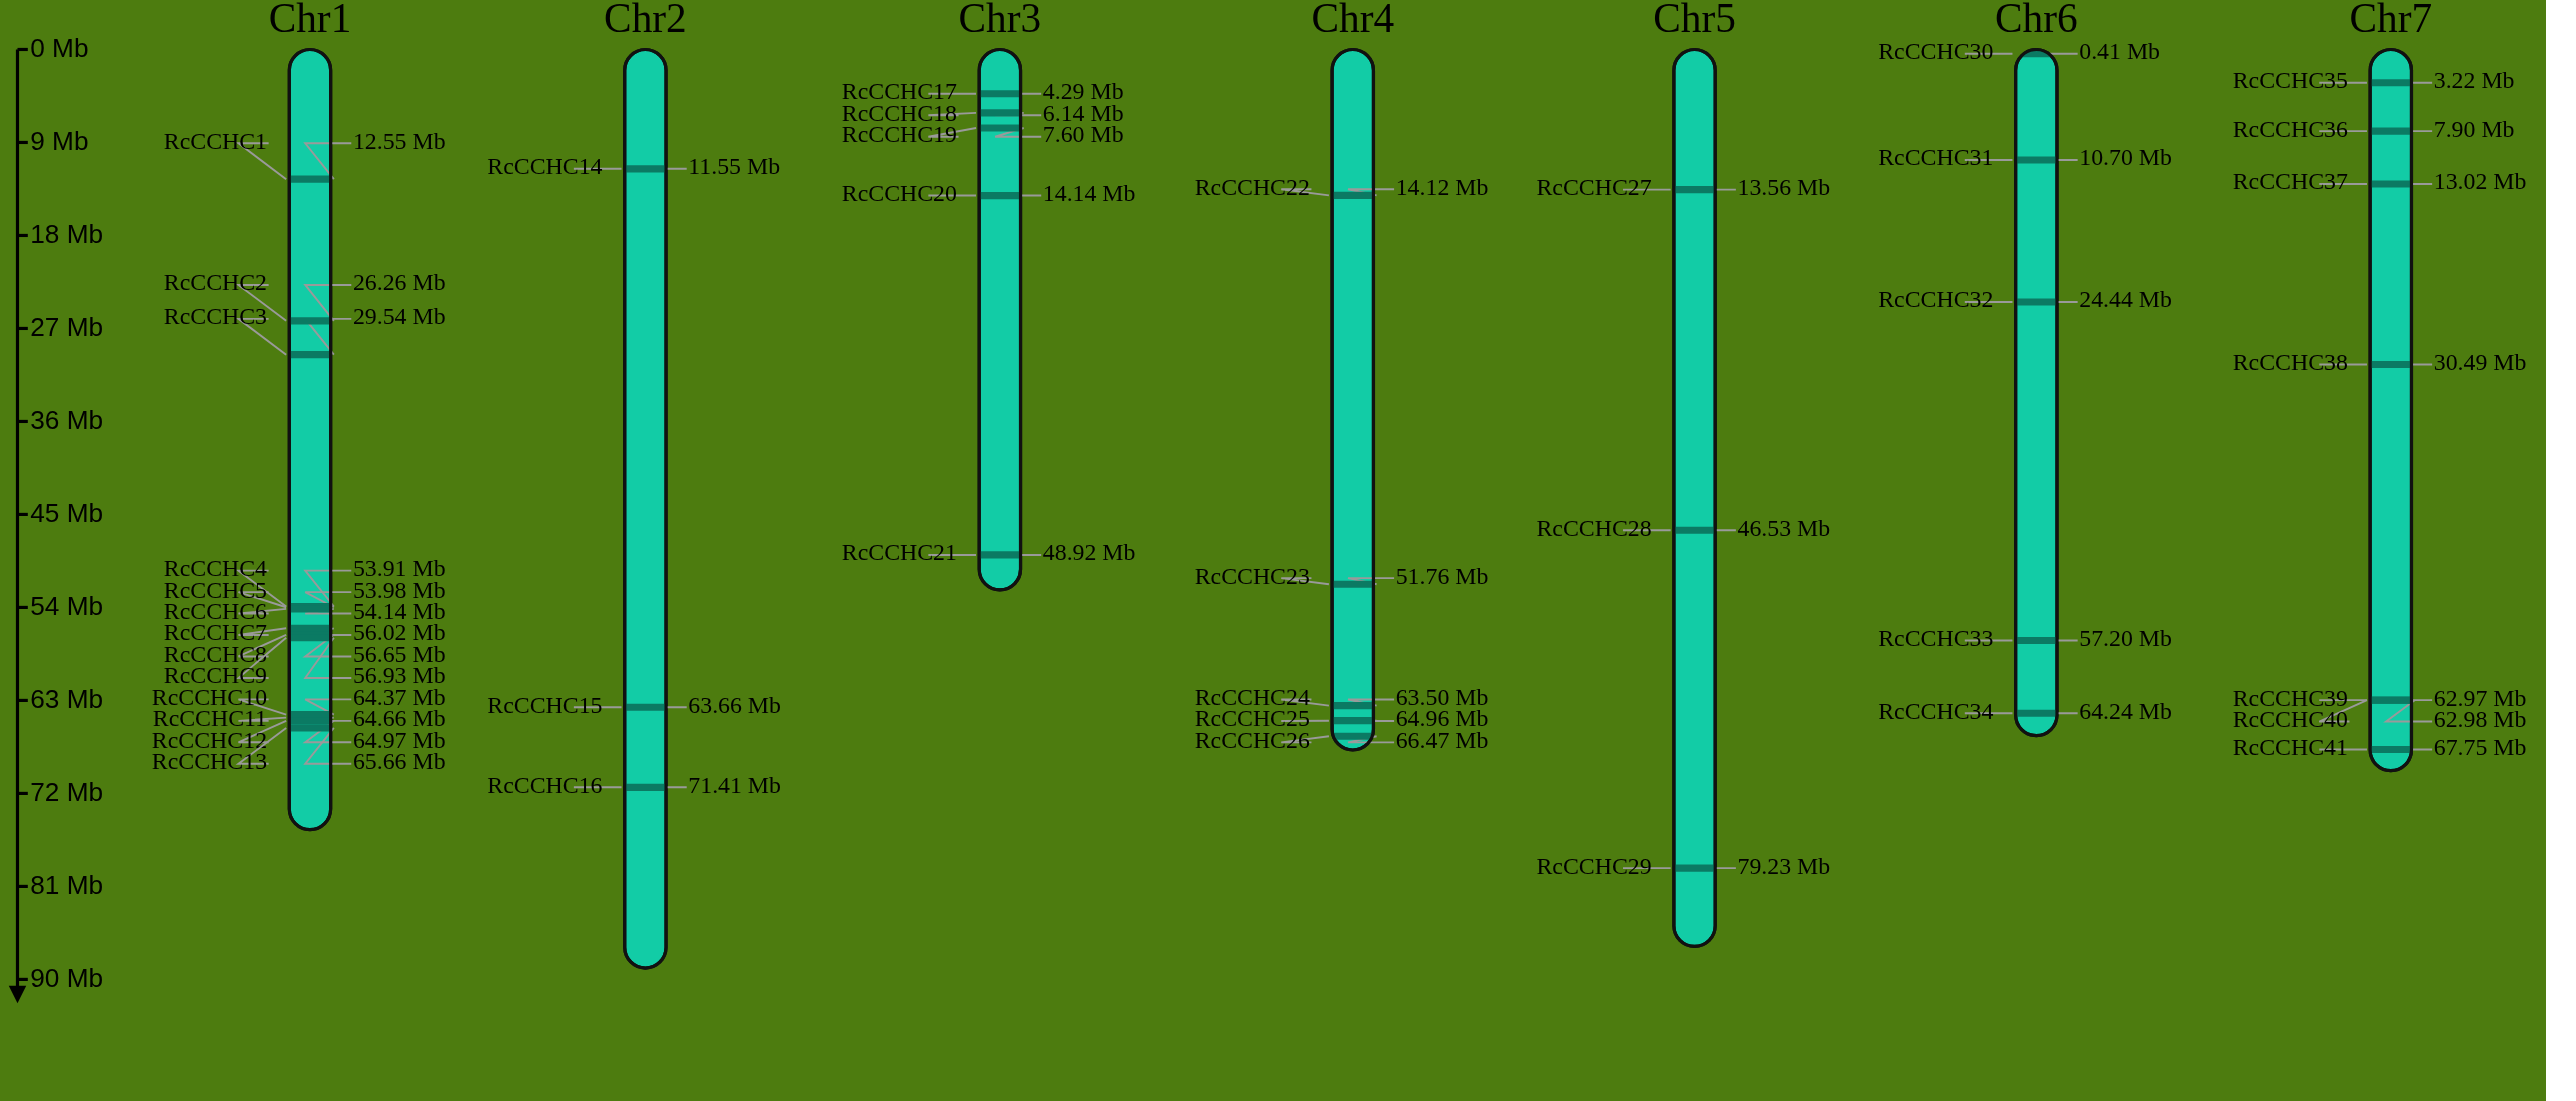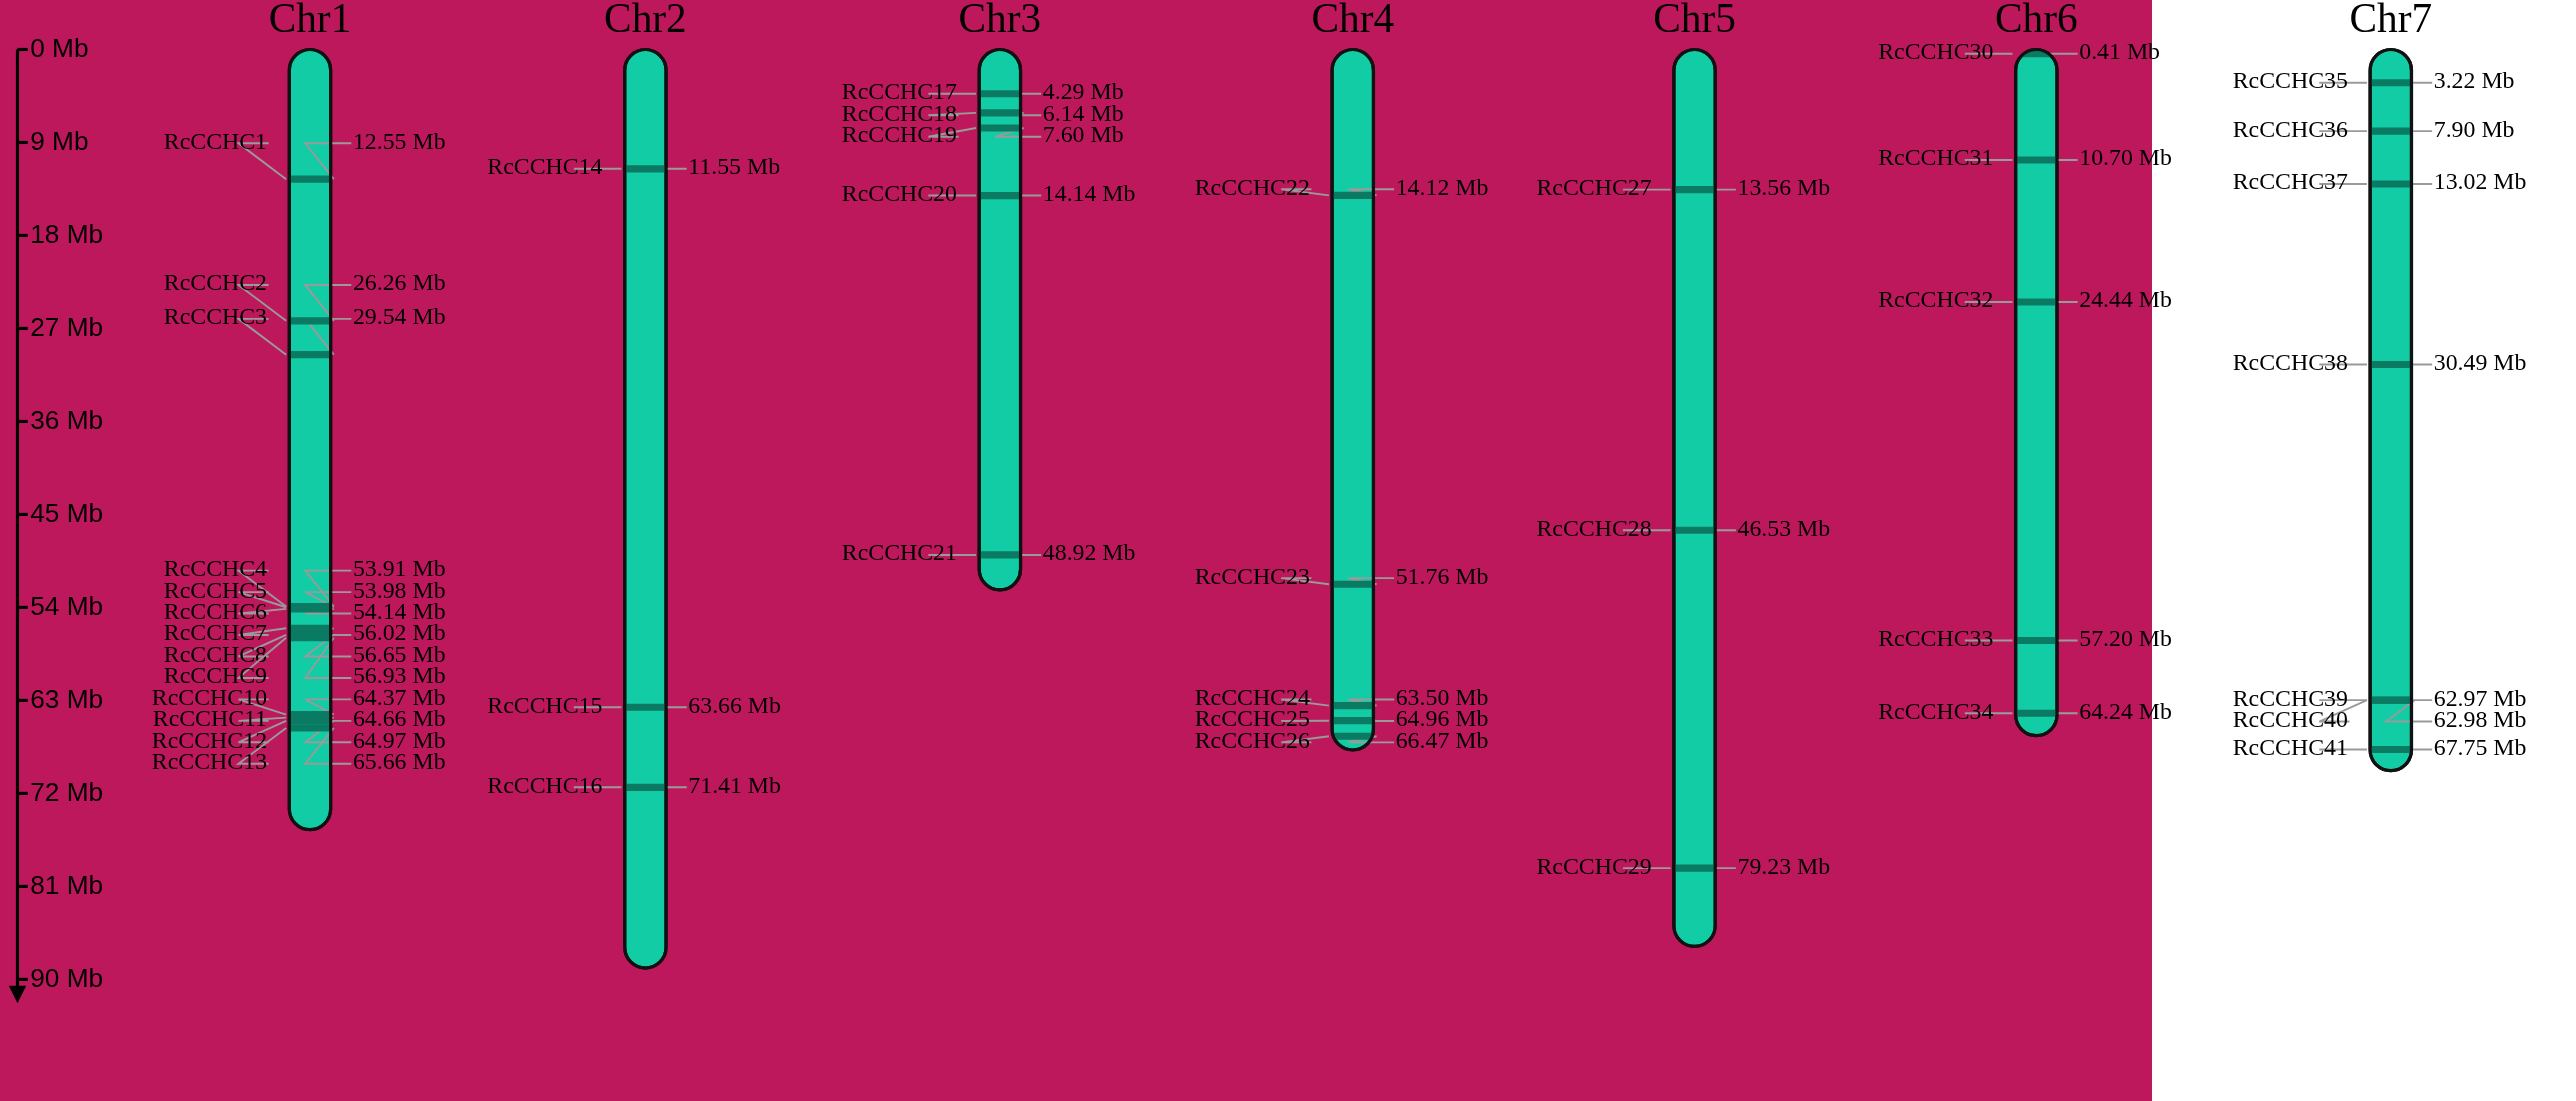--- a/index.html
+++ b/index.html
@@ -9,23 +9,23 @@
     background: #ffffff;
   }
   body {
     width: 2576px;
     height: 1102px;
     overflow: hidden;
     font-family: "Liberation Serif", "DejaVu Serif", serif;
   }
   #figure-root {
     position: relative;
-    width: 2152px;
+    width: 2546px;
     height: 1102px;
-    background: #be185d;
+    background: #4d7c0f;
   }
   svg#karyotype {
     position: absolute;
     top: 0;
     left: 0;
     width: 2576px;
     height: 1102px;
     display: block;
   }
   .chr-title {

